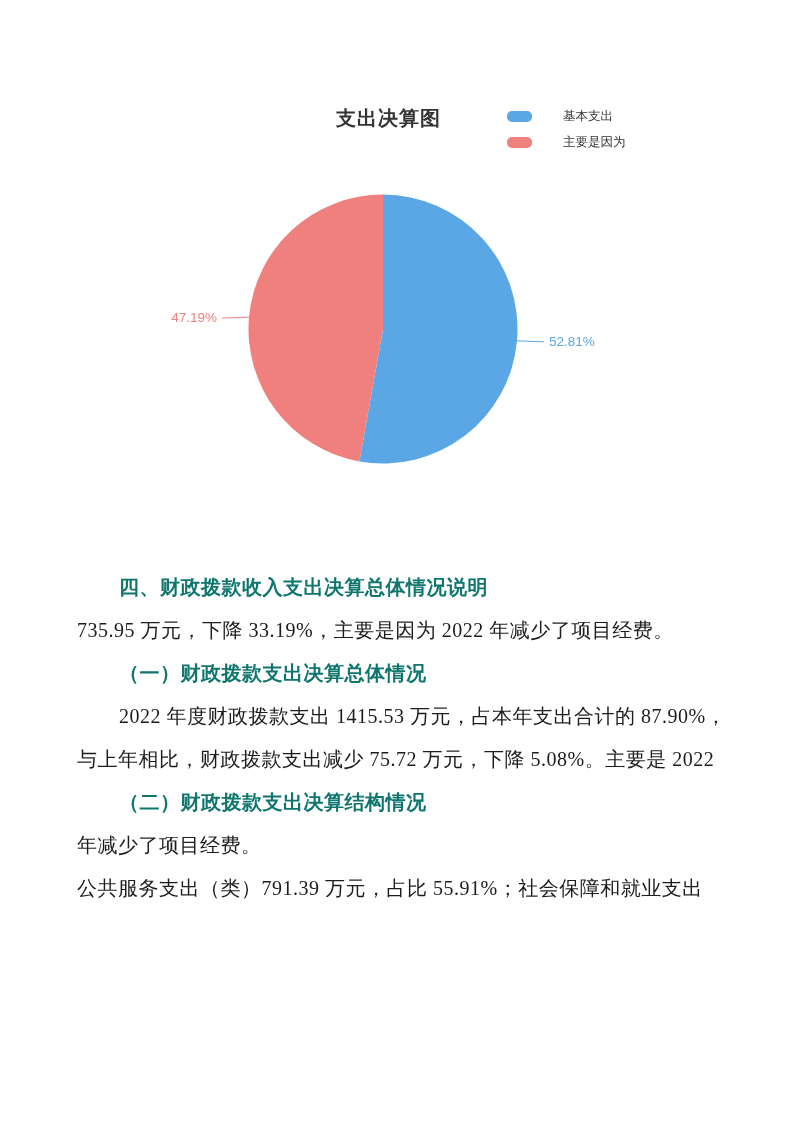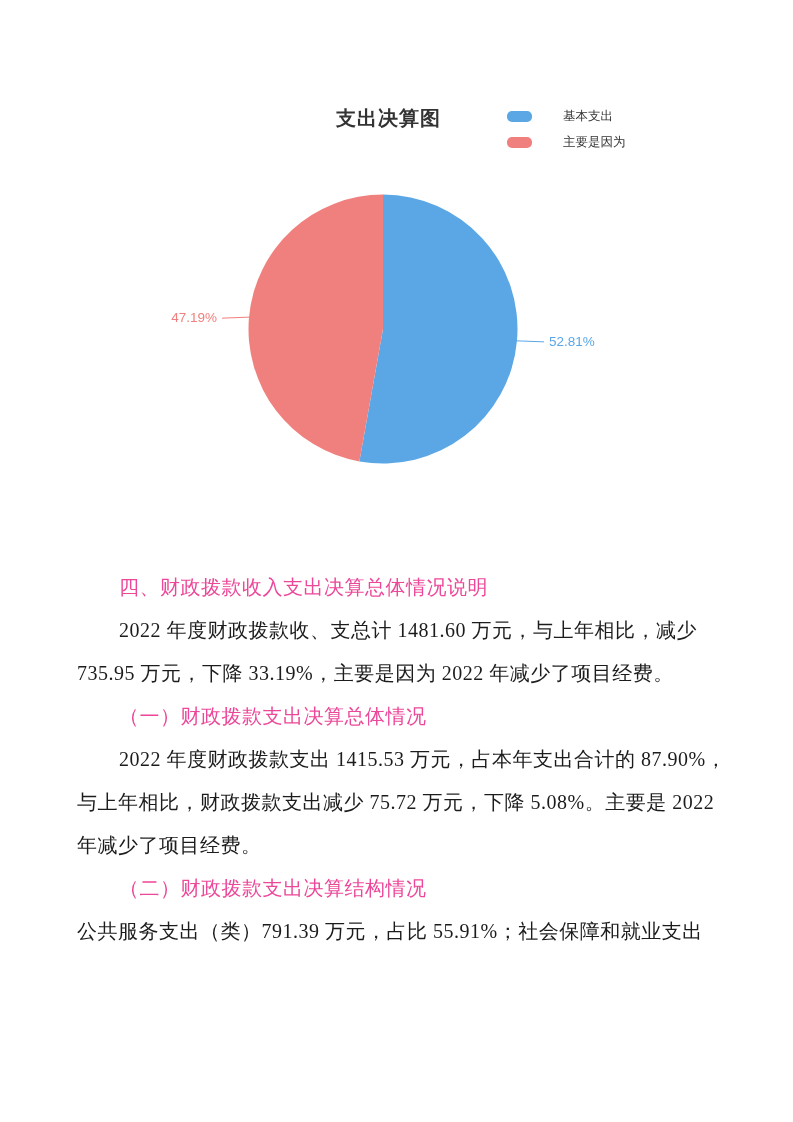--- a/index.html
+++ b/index.html
@@ -28,21 +28,21 @@
   #pie-svg text{
     font-family:"Liberation Sans","DejaVu Sans",sans-serif;
     font-size:13.5px;
   }
   
   .body-text{position:absolute;left:77px;top:566px;width:641px;}
   .line{
     height:43px;line-height:43px;white-space:nowrap;
     font-size:20px;color:#1c1c1c;letter-spacing:0.5px;
   }
-  .heading{font-weight:normal;color:#ec4899;}
+  .heading{font-weight:bold;color:#0f766e;}
   .indent{padding-left:42px;}
   .page-number{
     position:absolute;left:0;top:1038px;width:793px;
     text-align:center;font-size:14.5px;color:#1c1c1c;letter-spacing:1px;
   }
 </style>
 </head>
 <body>
 
 <div class="page">
@@ -66,24 +66,23 @@
         <path d="M 516.9762517167101 340.8580764013701 L 543.9762517167101 341.8580764013701" stroke="#5BA7E6" stroke-width="1" fill="none"></path>
         <text x="548.9762517167101" y="345.8580764013701" text-anchor="start" fill="#5BA7E6">52.81%</text>
         <path d="M 383 329 L 359.37619882786703 461.4090858596174 A 134.5 134.5 0 0 1 382.99999999999994 194.5 Z" fill="#F0807D"></path>
         <path d="M 249.02374828328988 317.1419235986299 L 222.02374828328988 318.1419235986299" stroke="#F0807D" stroke-width="1" fill="none"></path>
         <text x="217.02374828328988" y="322.1419235986299" text-anchor="end" fill="#F0807D">47.19%</text>
       </svg>
   </div>
 
   <div class="body-text">
     <div class="line heading indent">四、财政拨款收入支出决算总体情况说明</div>
-    <div class="line indent">2022 年度财政拨款收、支总计 1481.60 万元，与上年相比，减少</div>
     <div class="line">735.95 万元，下降 33.19%，主要是因为 2022 年减少了项目经费。</div>
     <div class="line heading indent">（一）财政拨款支出决算总体情况</div>
     <div class="line indent">2022 年度财政拨款支出 1415.53 万元，占本年支出合计的 87.90%，</div>
     <div class="line">与上年相比，财政拨款支出减少 75.72 万元，下降 5.08%。主要是 2022</div>
+    <div class="line heading indent">（二）财政拨款支出决算结构情况</div>
     <div class="line">年减少了项目经费。</div>
-    <div class="line heading indent">（二）财政拨款支出决算结构情况</div>
     <div class="line">公共服务支出（类）791.39 万元，占比 55.91%；社会保障和就业支出</div>
   </div>
 
   <div class="page-number">- 9 -</div>
 </div>
 
 </body></html>

